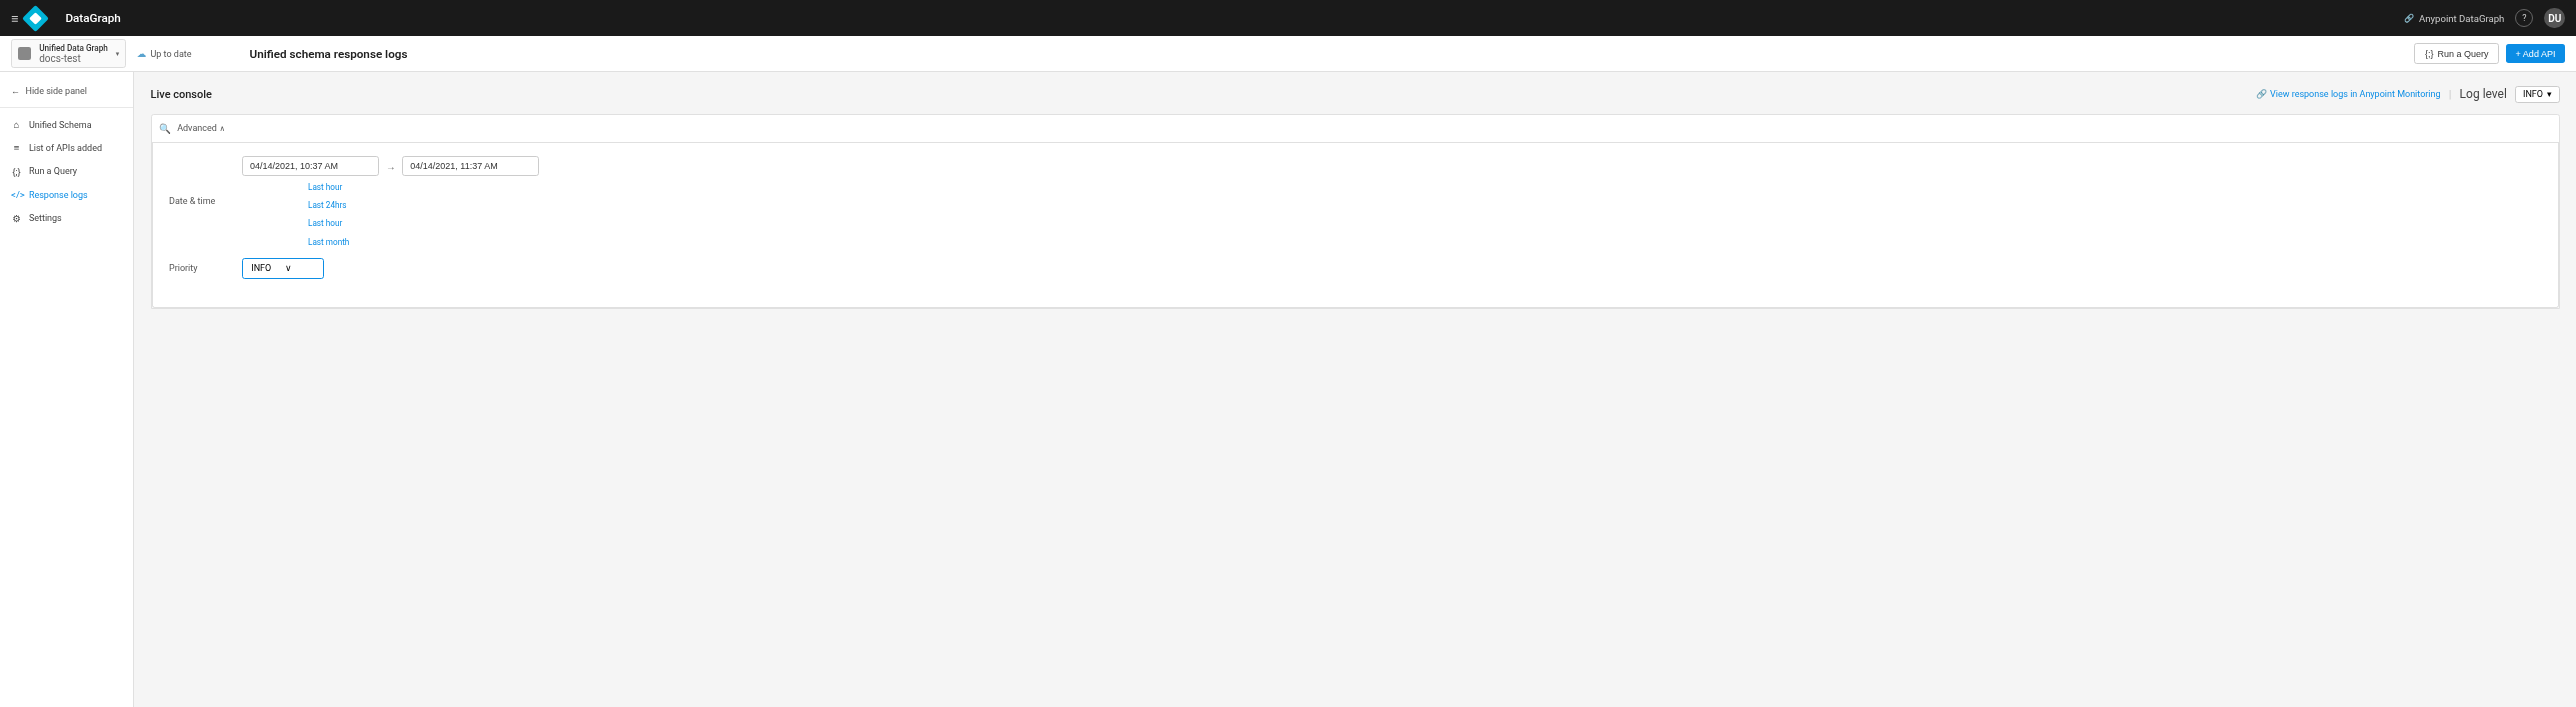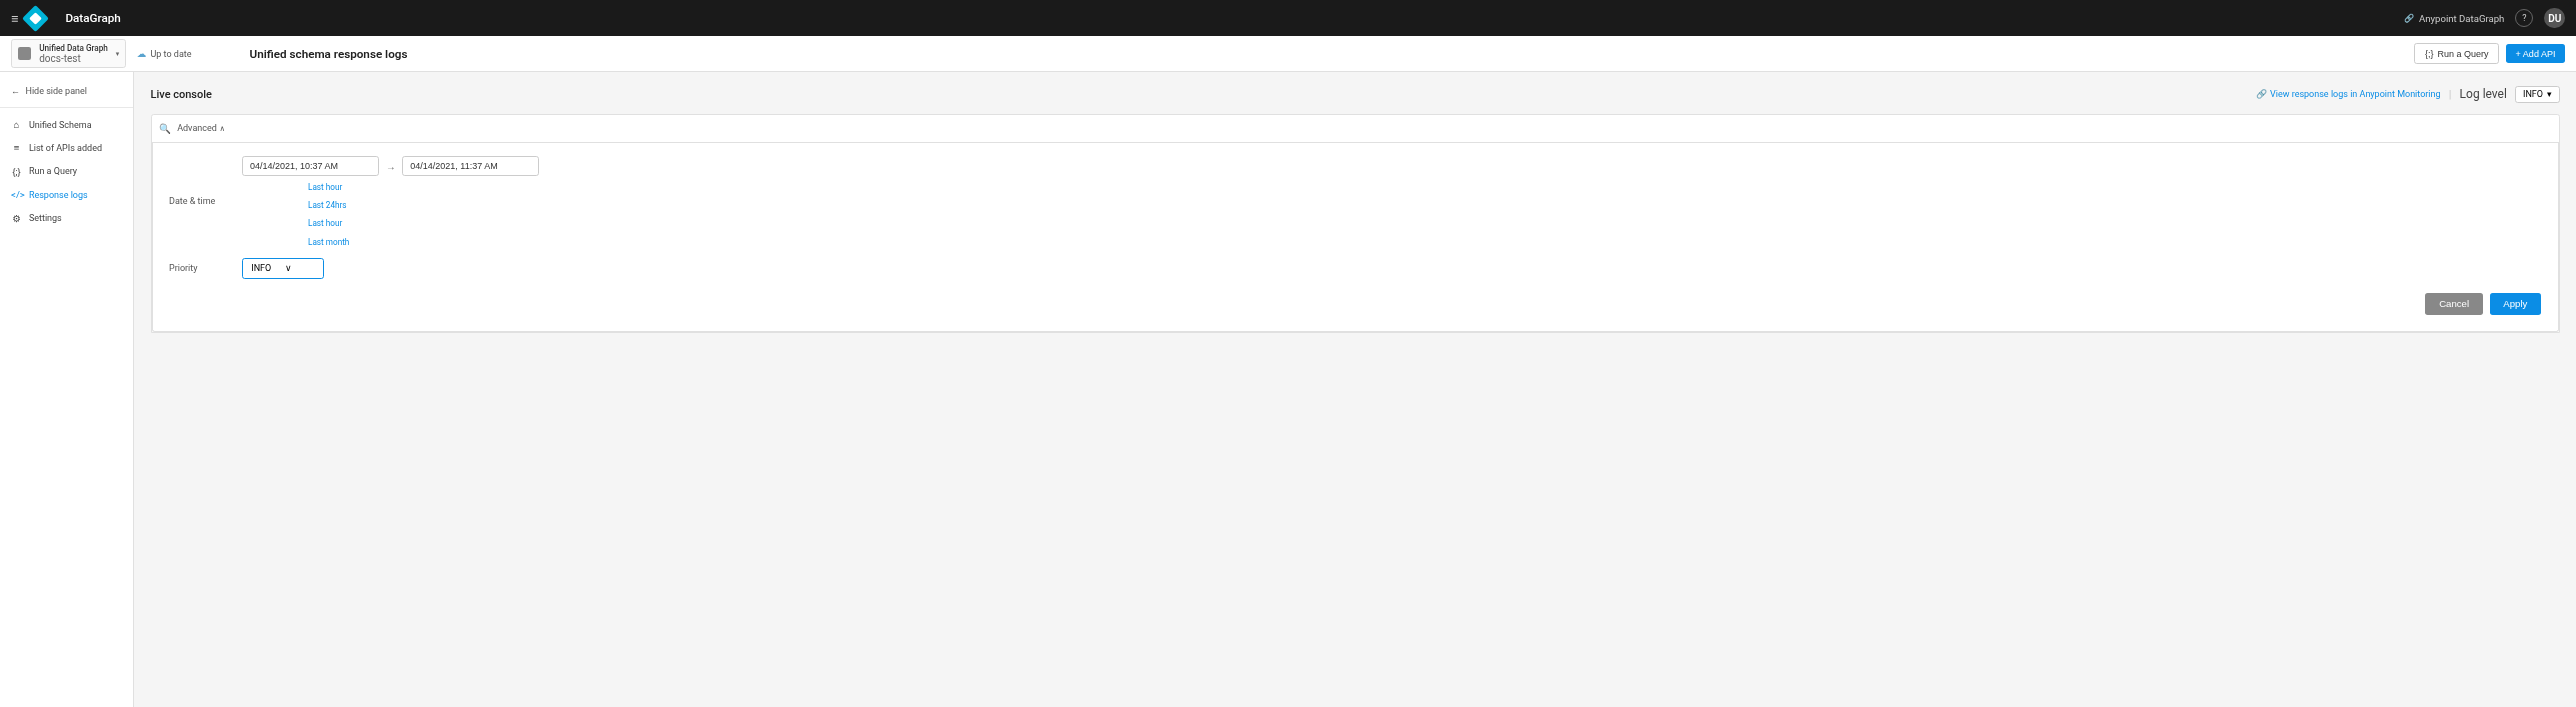--- a/index.html
+++ b/index.html
@@ -330,22 +330,18 @@
         </div>
 
         <div class="field-row">
           <span class="field-label">Priority</span>
           <div class="priority-select">
             <span>INFO</span>
             <span>∨</span>
           </div>
         </div>
 
-        <div class="panel-actions">
-          <button class="cancel-btn">Cancel</button>
-          <button class="apply-btn">Apply</button>
-        </div>
       </div>
     </div>
 
   </main>
 </div>
 
 
 </body></html>

